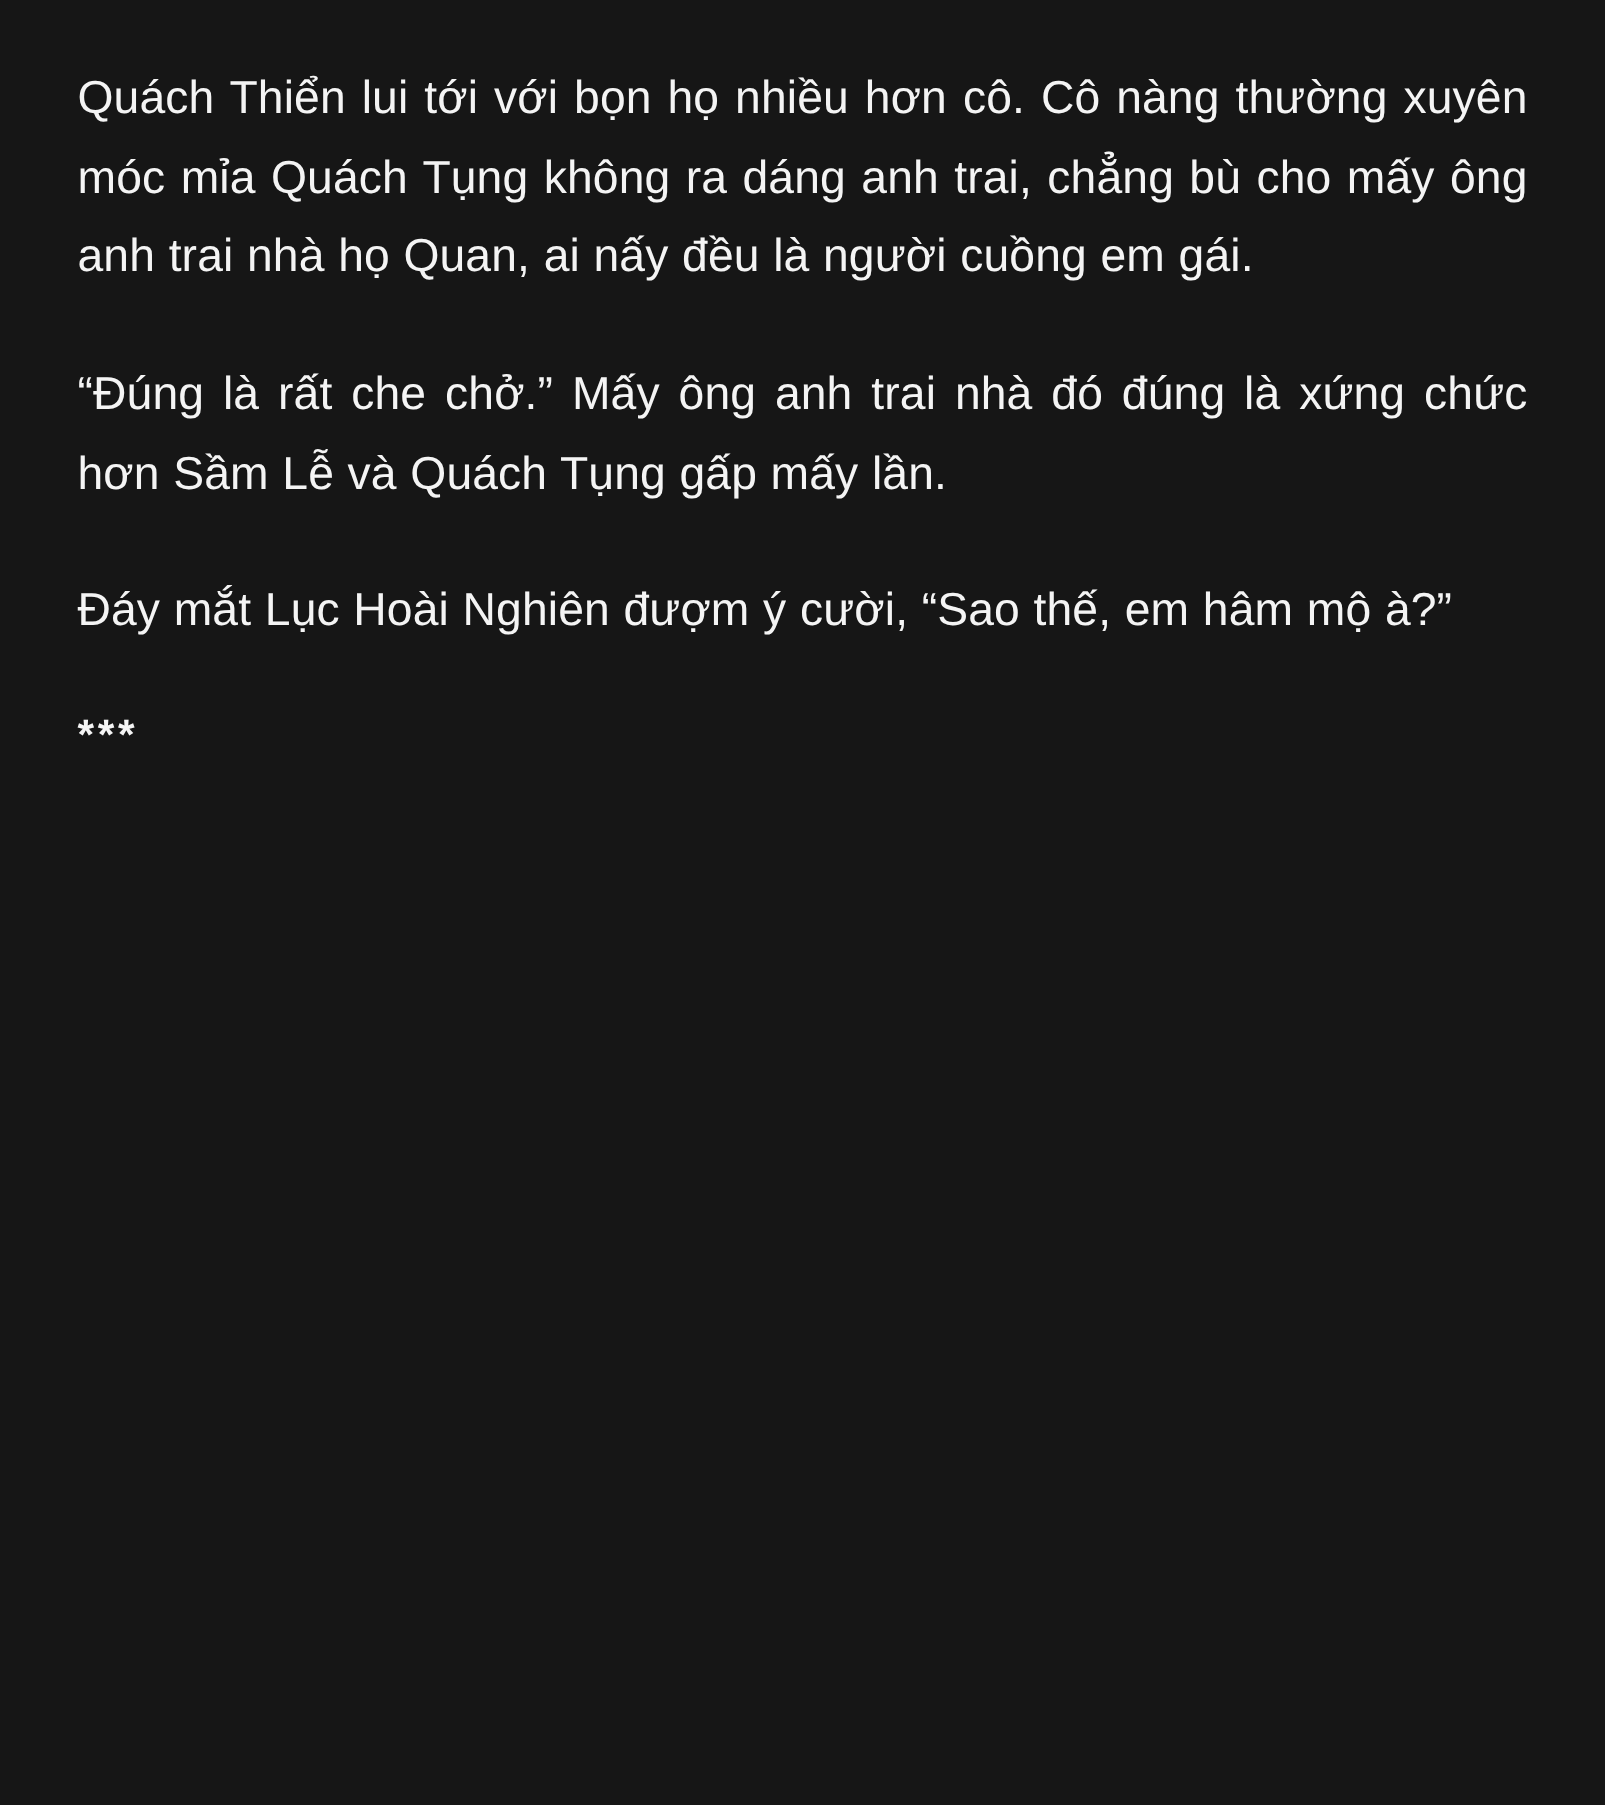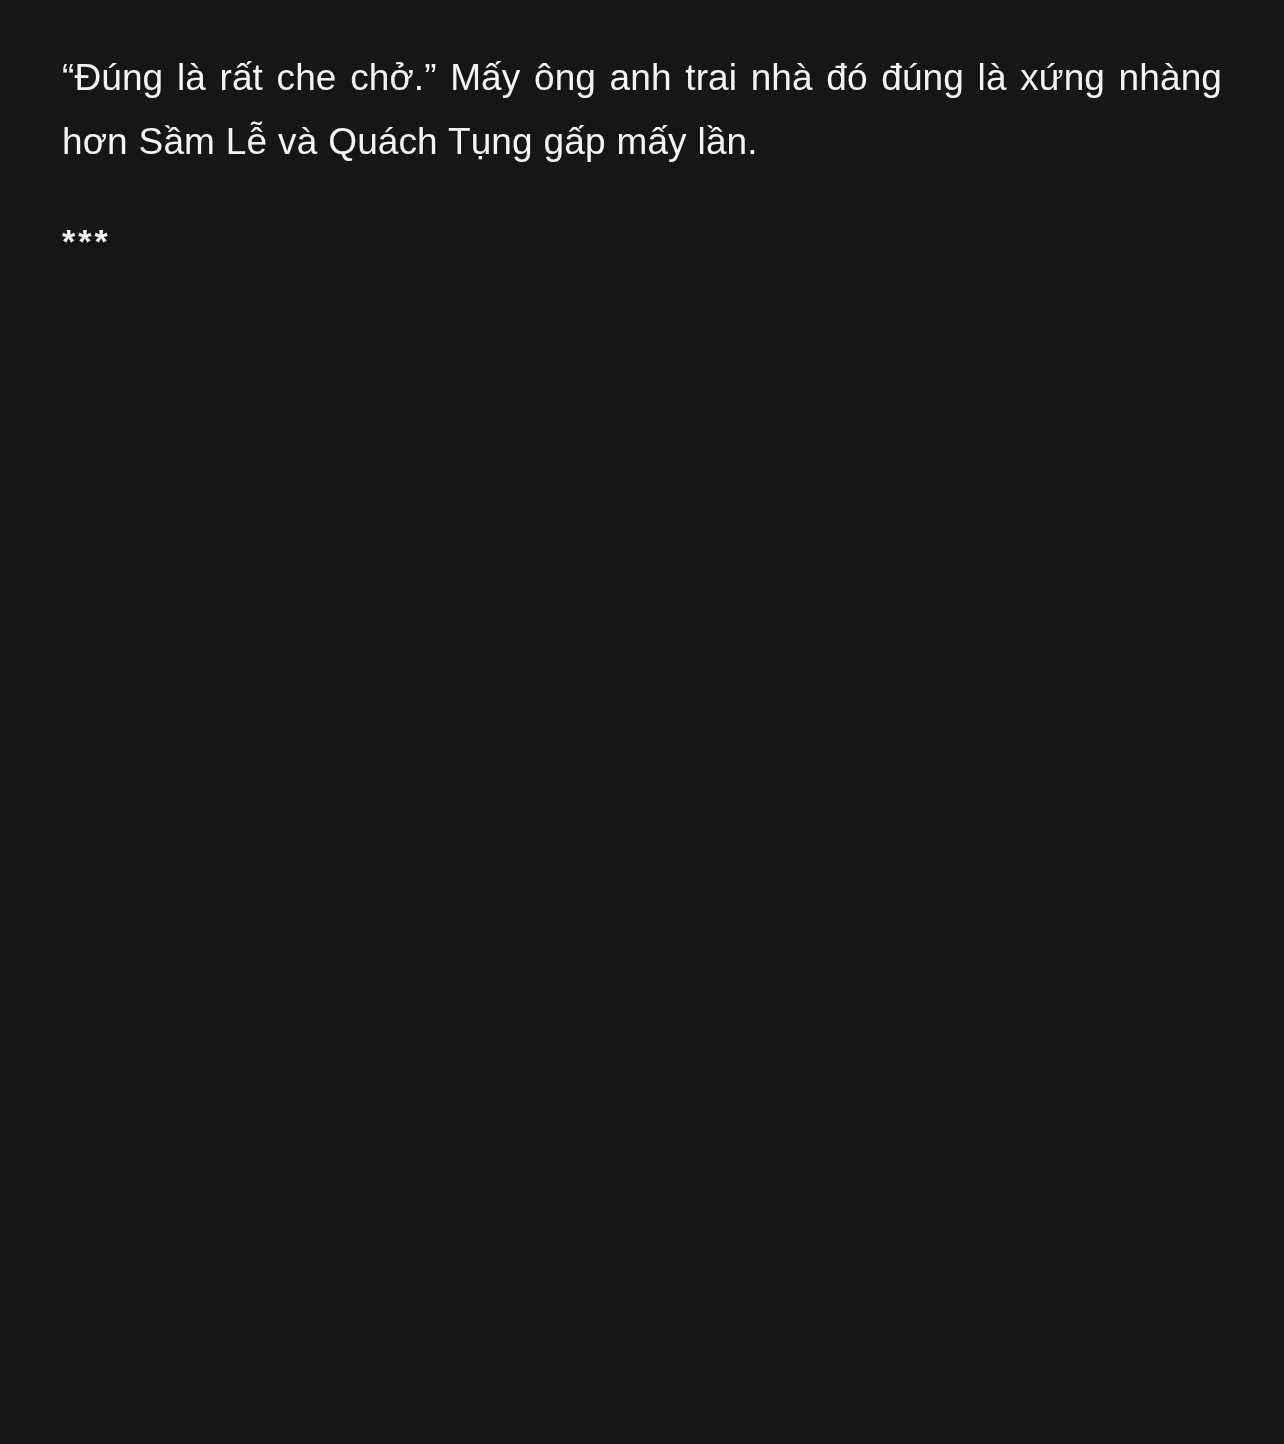--- a/index.html
+++ b/index.html
@@ -42,16 +42,18 @@
     margin: 0;
     text-align: left;
     font-weight: 700;
   }
 </style>
 </head>
 <body>
 
 <div class="reader">
 
-  <p class="para">“Đúng là rất che chở.” Mấy ông anh trai nhà đó đúng là xứng nhàng hơn Sầm Lễ và Quách Tụng gấp mấy lần.</p>
+  <p class="para">Quách Thiển lui tới với bọn họ nhiều hơn cô. Cô nàng thường xuyên móc mỉa Quách Tụng không ra dáng anh trai, chẳng bù cho mấy ông anh trai nhà họ Quan, ai nấy đều là người cuồng em gái.</p>
+  <p class="para">“Đúng là rất che chở.” Mấy ông anh trai nhà đó đúng là xứng chức hơn Sầm Lễ và Quách Tụng gấp mấy lần.</p>
+  <p class="para">Đáy mắt Lục Hoài Nghiên đượm ý cười, “Sao thế, em hâm mộ à?”</p>
   <p class="divider-para">***</p>
 
 </div>
 
 </body></html>

